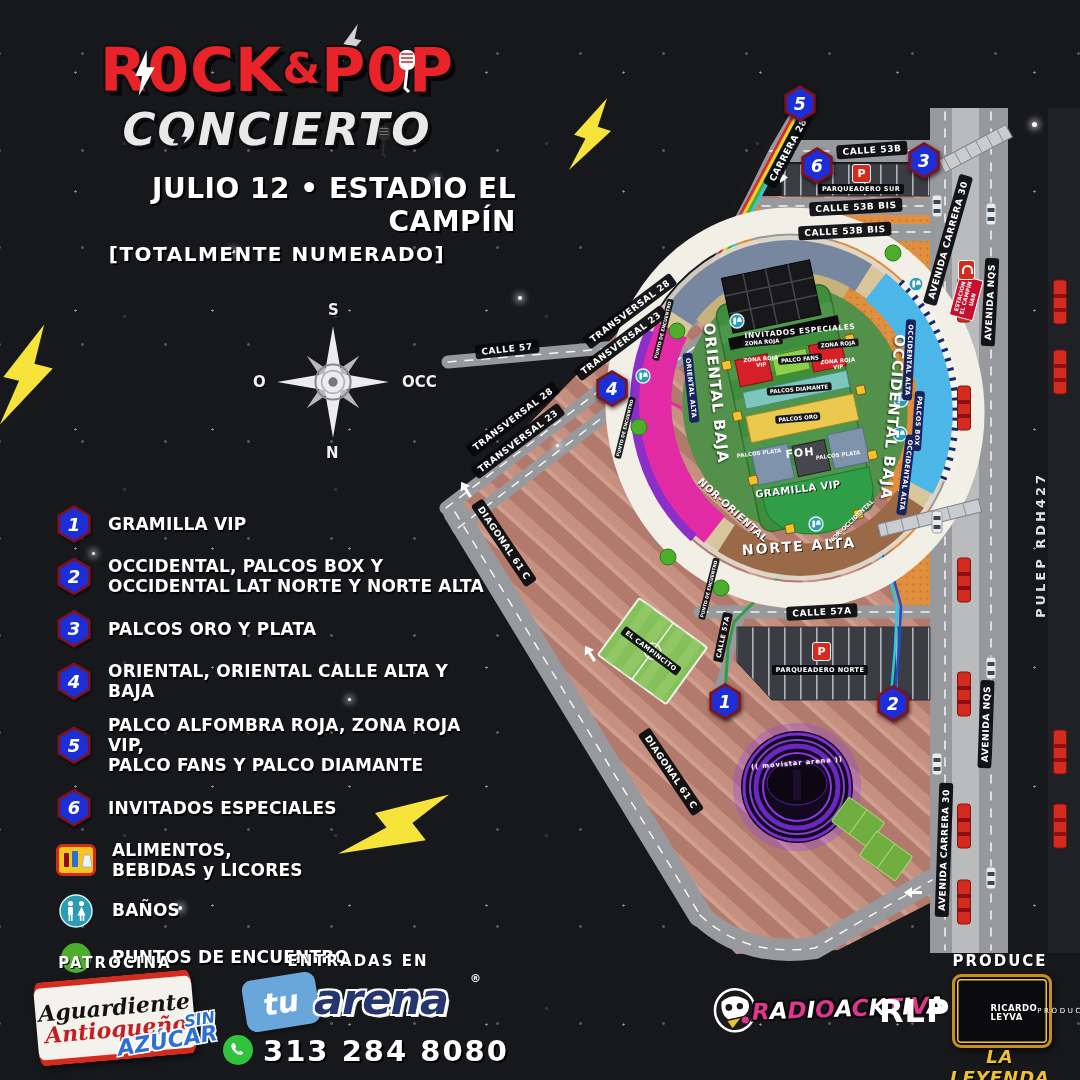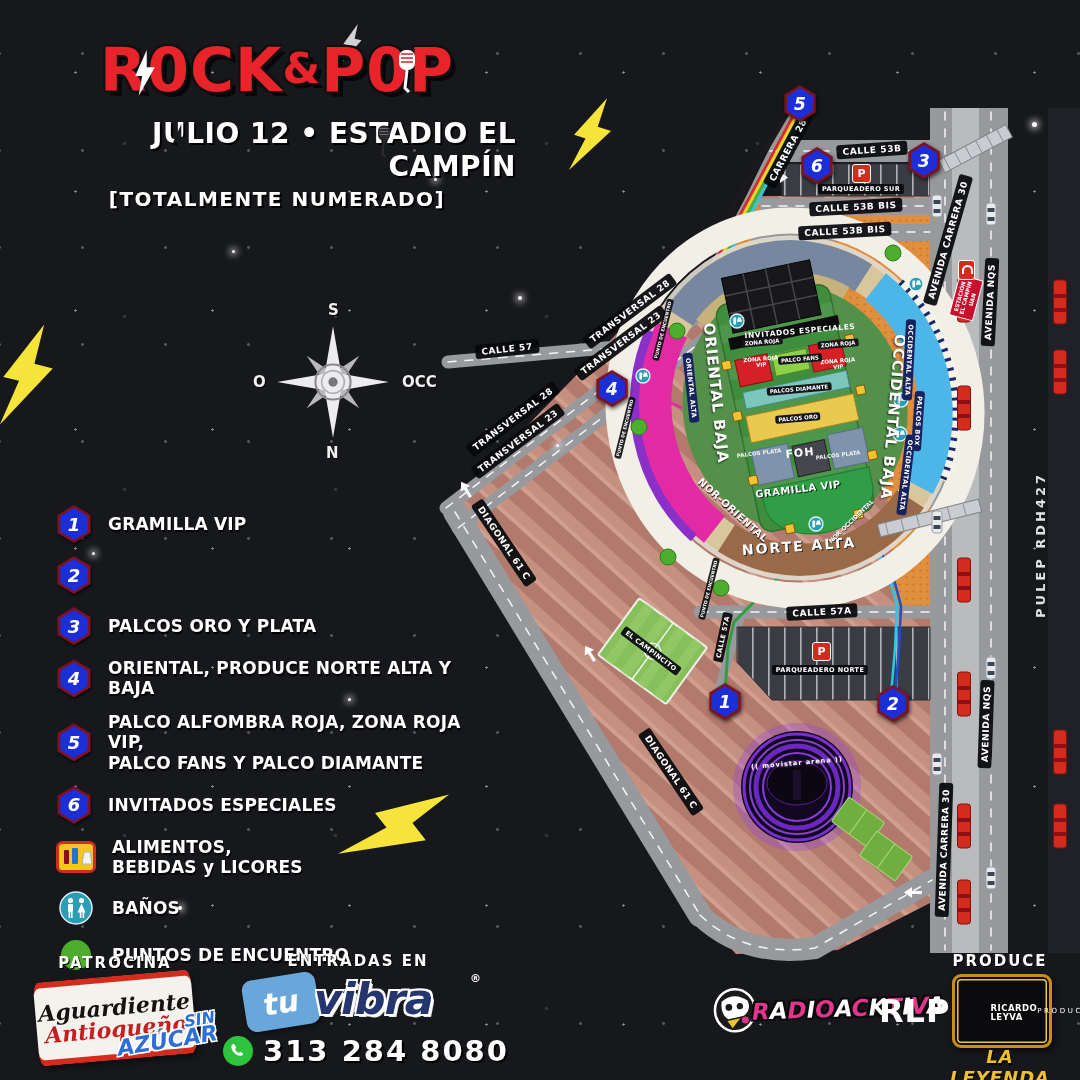--- a/index.html
+++ b/index.html
@@ -74,21 +74,21 @@
   #sinaz{position:absolute;left:116px;top:1018px;transform:rotate(-9deg);text-align:right;z-index:5;
      font-style:italic;font-weight:bold;color:#2e6fd6;line-height:.85;
      text-shadow:-1.5px -1.5px 0 #fff,1.5px -1.5px 0 #fff,-1.5px 1.5px 0 #fff,1.5px 1.5px 0 #fff;}
   #sinaz .s1{font-size:16px;}  #sinaz .s2{font-size:22px;}
   #ticketwrap{position:absolute;left:238px;top:972px;width:240px;height:62px;}
   #tticket{position:absolute;left:6px;top:4px;width:74px;height:52px;background:#69a7db;border-radius:10px;transform:rotate(-9deg);
      display:flex;align-items:center;justify-content:center;color:#fff;font-weight:bold;font-style:italic;font-size:30px;box-shadow:1px 2px 4px rgba(0,0,0,.5);}
   #tword{position:absolute;left:76px;top:2px;font-weight:bold;font-size:43px;font-style:italic;color:#25356e;letter-spacing:-1px;
      text-shadow:-2px -2px 0 #fff,2px -2px 0 #fff,-2px 2px 0 #fff,2px 2px 0 #fff,3px 3px 0 rgba(255,255,255,.9);}
   #treg{position:absolute;left:232px;top:0;color:#fff;font-size:11px;font-weight:bold;}
-  #warow{position:absolute;left:222px;top:1034px;display:flex;align-items:center;gap:9px;}
+  #warow{position:absolute;left:222px;top:1034px;display:flex;align-items:flex-start;gap:9px;}
   #wanum{color:#fff;font-weight:bold;font-size:29px;letter-spacing:2px;text-shadow:2px 2px 0 #000;}
   #vibra{position:absolute;left:504px;top:988px;color:#f2f2f2;font-weight:bold;font-style:italic;font-size:48px;letter-spacing:2px;}
   #radio{position:absolute;left:712px;top:984px;display:flex;align-items:center;transform:rotate(-2deg);}
   #radioletters{font-weight:bold;font-style:italic;font-size:23px;letter-spacing:0;}
   #radioletters span{text-shadow:-2px -2px 0 #0a0a0c,2px -2px 0 #0a0a0c,-2px 2px 0 #0a0a0c,2px 2px 0 #0a0a0c;}
   .rl-p{color:#e0368c;} .rl-w{color:#fff;}
   #rlpbox{position:absolute;left:952px;top:974px;width:94px;height:68px;background:#0b0b0d;border:3px solid #c89018;border-radius:9px;
      box-shadow:inset 0 0 0 2px #0b0b0d,inset 0 0 0 3.5px #ecc342,2px 3px 6px rgba(0,0,0,.6);
      display:flex;flex-direction:row;align-items:center;justify-content:center;line-height:1;}
   #rlpbox .r1{color:#fff;font-weight:bold;font-size:32px;letter-spacing:1px;}
@@ -344,20 +344,21 @@
   <div class="star" style="left:1032px;top:122px;width:5px;height:5px;"></div>
   <div class="star" style="left:556px;top:444px;width:3px;height:3px;"></div>
   <div class="star" style="left:178px;top:906px;width:4px;height:4px;"></div>
   <div class="star" style="left:348px;top:698px;width:3px;height:3px;"></div>
   <div class="star" style="left:92px;top:552px;width:3px;height:3px;"></div>
   <div class="star" style="left:434px;top:178px;width:3px;height:3px;"></div>
   <div class="star" style="left:232px;top:250px;width:3px;height:3px;"></div>
 
   <div id="header">
     <div class="t1"><span>R0CK</span><span class="amp">&amp;</span><span>P0P</span></div>
+    <div class="t2">CONCIERTO</div>
     <div class="t3">JULIO 12 • ESTADIO EL CAMPÍN</div>
     <div class="t4">[TOTALMENTE NUMERADO]</div>
     <svg class="logo-ic" style="left:96px;top:10px;" width="22" height="46" viewBox="0 0 34 80">
         <polygon points="20,0 0,45 12,45 6,80 34,30 20,30" fill="#fff"></polygon>
       </svg>
     <svg class="logo-ic" style="left:356px;top:8px;" width="26" height="48" viewBox="0 0 26 48">
         <rect x="5" y="2" width="16" height="20" rx="7" fill="#fff"></rect>
         <path d="M7 6 H19 M7 10 H19 M7 14 H19" stroke="#c8262c" stroke-width="1.6"></path>
         <path d="M13 22 L11 40 L15 44" stroke="#fff" stroke-width="3" fill="none"></path>
       </svg>
@@ -392,34 +393,36 @@
             <div class="out"></div>
             <div class="in">1</div>
           </div>
           <div class="llab">GRAMILLA VIP</div>
         </div>
         <div class="lrow">
           <div class="hex">
             <div class="out"></div>
             <div class="in">2</div>
           </div>
+          <div class="llab">OCCIDENTAL, PALCOS BOX Y
+OCCIDENTAL LAT NORTE Y NORTE ALTA</div>
         </div>
         <div class="lrow">
           <div class="hex">
             <div class="out"></div>
             <div class="in">3</div>
           </div>
           <div class="llab">PALCOS ORO Y PLATA</div>
         </div>
         <div class="lrow">
           <div class="hex">
             <div class="out"></div>
             <div class="in">4</div>
           </div>
-          <div class="llab">ORIENTAL, PRODUCE NORTE ALTA Y BAJA</div>
+          <div class="llab">ORIENTAL, ORIENTAL CALLE ALTA Y BAJA</div>
         </div>
         <div class="lrow">
           <div class="hex">
             <div class="out"></div>
             <div class="in">5</div>
           </div>
           <div class="llab">PALCO ALFOMBRA ROJA, ZONA ROJA VIP,
 PALCO FANS Y PALCO DIAMANTE</div>
         </div>
         <div class="lrow">
@@ -558,21 +561,21 @@
     <div class="ag2">Antioqueño</div>
   </div>
   <div id="sinaz">
     <div class="s1">SIN</div>
     <div class="s2">AZÚCAR</div>
   </div>
 
   <div class="fhead" style="left:258px;top:952px;width:200px;">ENTRADAS EN</div>
   <div id="ticketwrap">
     <div id="tticket">tu</div>
-    <div id="tword">vibra</div>
+    <div id="tword">arena</div>
     <div id="treg">®</div>
   </div>
   <div id="warow">
     <svg width="32" height="32" viewBox="0 0 32 32">
         <circle cx="16" cy="16" r="15" fill="#2fc33e"></circle>
         <path d="M16 4a12 12 0 0 0-10.3 18L4.5 27l5-1.3A12 12 0 1 0 16 4z" fill="#2fc33e" stroke="#fff" stroke-width="0"></path>
         <path d="M11 9c-1 .5-2 2-1.6 3.8.5 2.4 2.6 5.5 5.2 7 2.2 1.3 4.3 1.4 5.6.4.8-.6 1-1.5.8-1.9l-2.8-1.6-1.5 1.2c-1.5-.7-3-2.2-3.7-3.7l1.2-1.5-1.6-3.1c-.3-.4-.9-.8-1.6-.6z" fill="#fff"></path>
       </svg>
     <div id="wanum">313 284 8080</div>
   </div>

